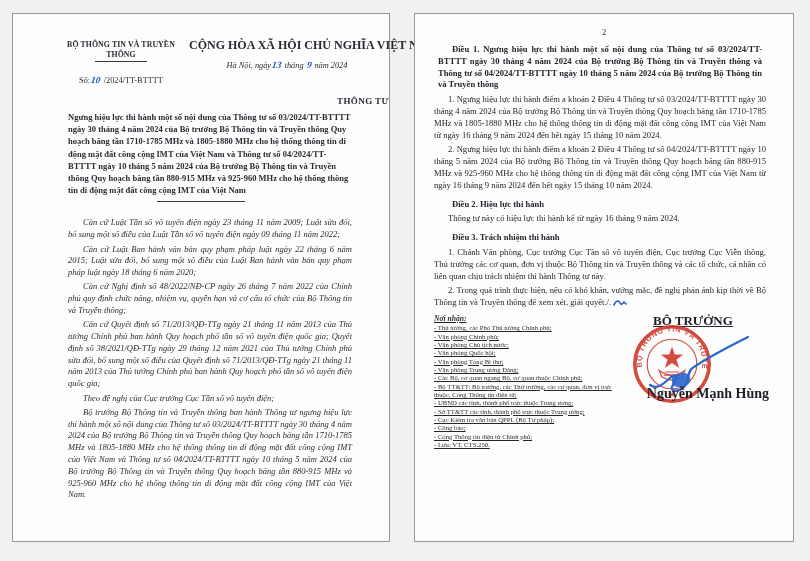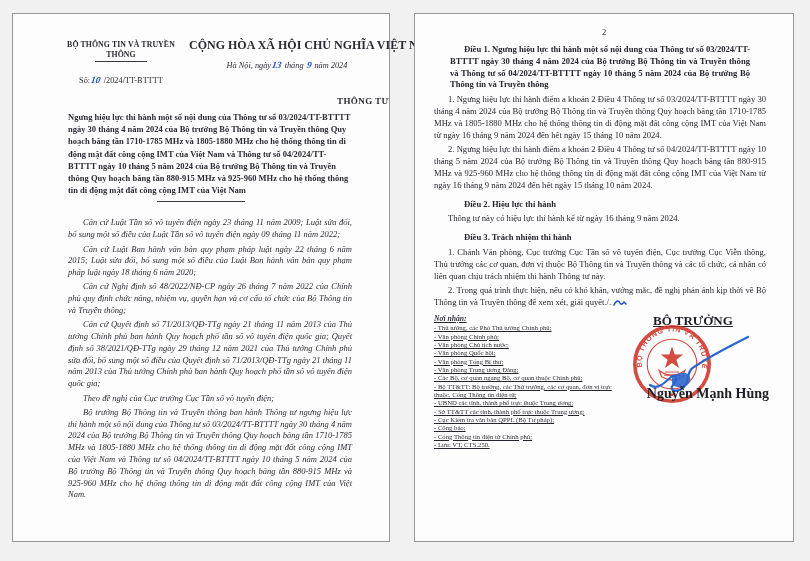--- a/index.html
+++ b/index.html
@@ -29,21 +29,21 @@
   .hand{font-style:italic;font-weight:bold;color:#2057c0;display:inline-block;transform:skewX(-9deg);font-size:9.5px;padding:0 1px;}
   .doc-type{text-align:right;font-weight:bold;font-size:9px;margin-top:11px;letter-spacing:.4px;}
   .doc-title{margin:5px 37px 0 55px;text-align:left;font-weight:bold;font-size:8.5px;line-height:12.2px;}
   .title-rule{width:88px;border-top:1px solid #3a3943;margin:5px auto 0;}
   .p1-body{margin:15px 37px 0 55px;}
   .recital{font-style:italic;text-align:justify;text-indent:15px;font-size:8.5px;line-height:11.8px;margin:0 0 2.5px;}
 
   
   .page-num{text-align:center;font-size:8.5px;margin-top:13px;}
   .p2-body{margin:5px 27px 0 19px;font-size:8.6px;line-height:11.8px;color:#26252e;}
-  .art-head{font-weight:bold;text-align:justify;text-indent:14px;margin:7px 16px 3px;}
+  .art-head{font-weight:bold;text-align:justify;text-indent:14px;margin:7px 4px 3px;}
   .body-p{text-align:justify;text-indent:14px;margin:0 0 3px;}
   .paraph{vertical-align:-2px;margin-left:2px;}
   .p2-bottom{display:flex;margin-top:6px;text-decoration:underline;}
   .recipients{width:206px;font-size:6.7px;line-height:8.35px;color:#32313a;}
   .recipients-label{font-weight:bold;font-style:italic;font-size:7.6px;margin-bottom:1px;}
   .signer{position:relative;width:162px;margin-left:auto;margin-right:0;text-align:center;height:150px;}
   .signer-title{font-weight:bold;font-size:13px;color:#1f1e27;}
   .stamp-wrap{position:absolute;left:12px;top:9px;width:80px;height:80px;opacity:.88;}
   .sig-wrap{position:absolute;left:24px;top:20px;width:108px;height:60px;}
   .signer-name{position:absolute;left:15px;top:73px;width:100%;font-weight:bold;font-size:14px;color:#1f1e27;}

